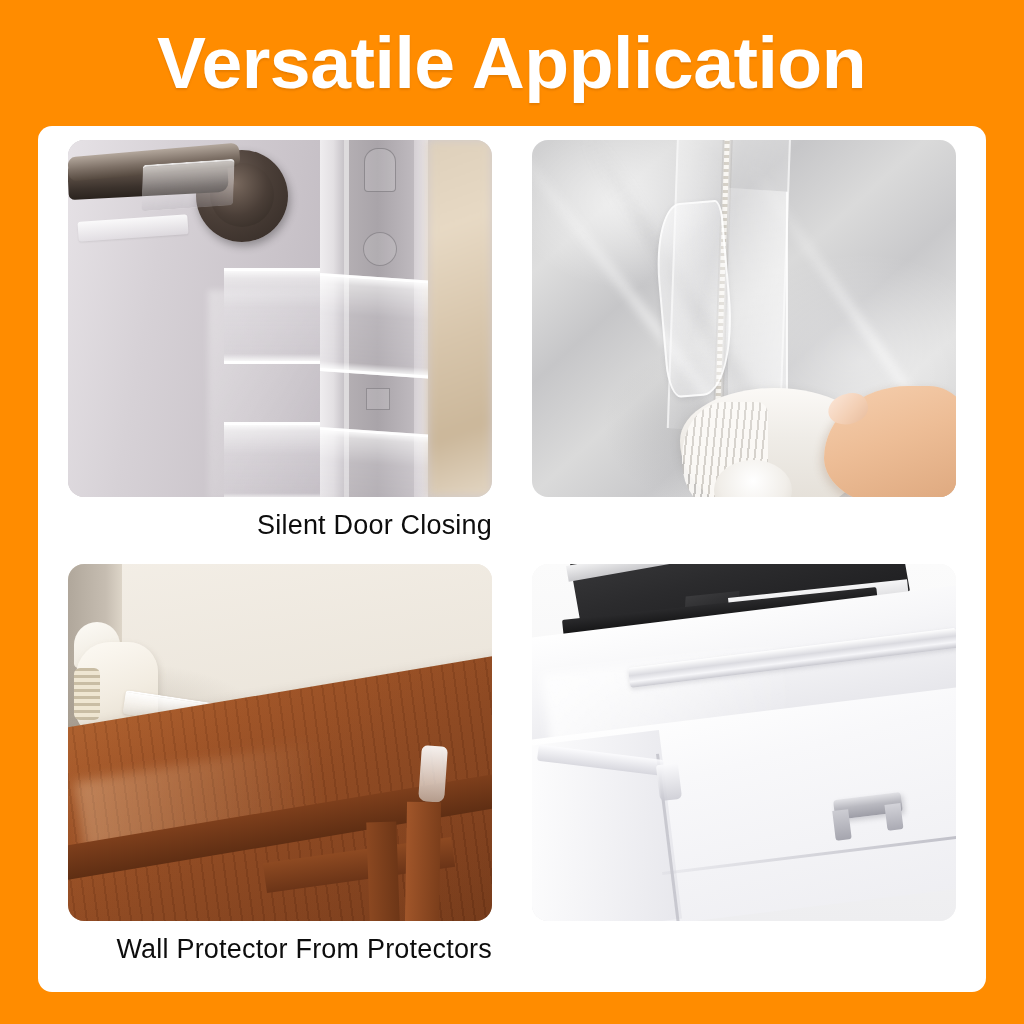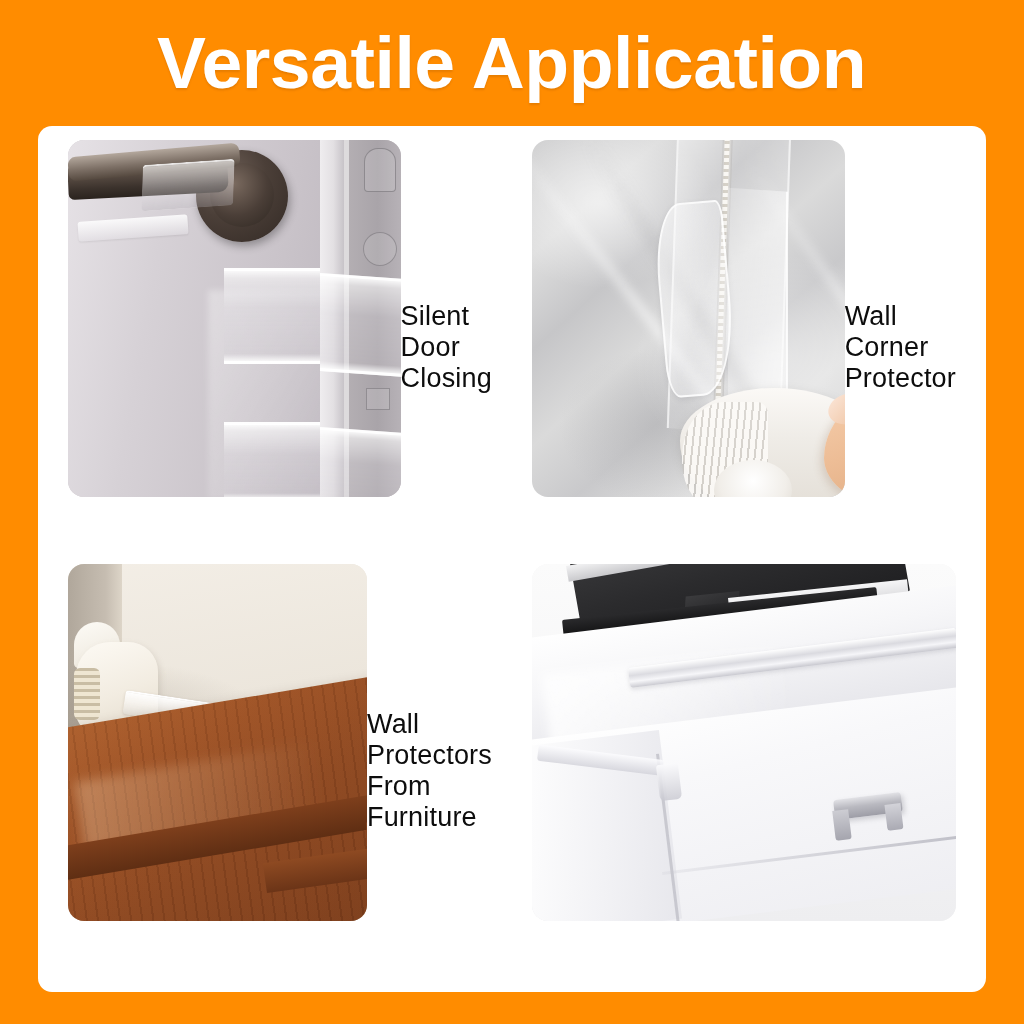--- a/index.html
+++ b/index.html
@@ -50,21 +50,21 @@
   .grid {
     position: absolute;
     left: 30px; top: 14px;
     width: 888px; height: 838px;
     display: grid;
     grid-template-columns: 424px 424px;
     grid-template-rows: 1fr 1fr;
     column-gap: 40px;
     row-gap: 10px;
   }
-  .cell { display: flex; flex-direction: row; }
+  .cell { display: flex; flex-direction: column; align-items: flex-end; }
   .photo {
     position: relative;
     width: 424px;
     height: 357px;
     border-radius: 16px;
     overflow: hidden;
     background: #ddd;
   }
   .caption {
     flex: 1;
@@ -540,21 +540,20 @@
           <div class="wall-corner-grain"></div>
           <div class="tape-peel"></div>
           <div class="tape-stream"></div>
           <div class="roll"></div>
           <div class="roll-layers"></div>
           <div class="roll-core"></div>
           <div class="hand2"></div>
           <div class="finger"></div>
           <div class="nail"></div>
         </div>
-        <div class="caption">Wall Corner Protector</div>
       </div>
 
       <div class="cell">
         <div class="photo p3">
           <div class="wall"></div>
           <div class="wall-left-dark"></div>
           <div class="wall-shadow"></div>
           <div class="gadget-arm"></div>
           <div class="gadget-body"></div>
           <div class="gadget-grille"></div>
@@ -563,21 +562,21 @@
           <div class="protector"></div>
           <div class="table-top"></div>
           <div class="table-grain"></div>
           <div class="table-sheen"></div>
           <div class="table-edge-front"></div>
           <div class="protector-cap"></div>
           <div class="apron"></div>
           <div class="leg-a"></div>
           <div class="leg-b"></div>
         </div>
-        <div class="caption">Wall Protectors From Furniture</div>
+        <div class="caption">Wall Protector From Protectors</div>
       </div>
 
       <div class="cell">
         <div class="photo p4">
           <div class="bg-wall"></div>
           <div class="tv-screen"></div>
           <div class="tv-bezel"></div>
           <div class="tv-stand"></div>
           <div class="tv-stand-rail"></div>
           <div class="tv-base"></div>

